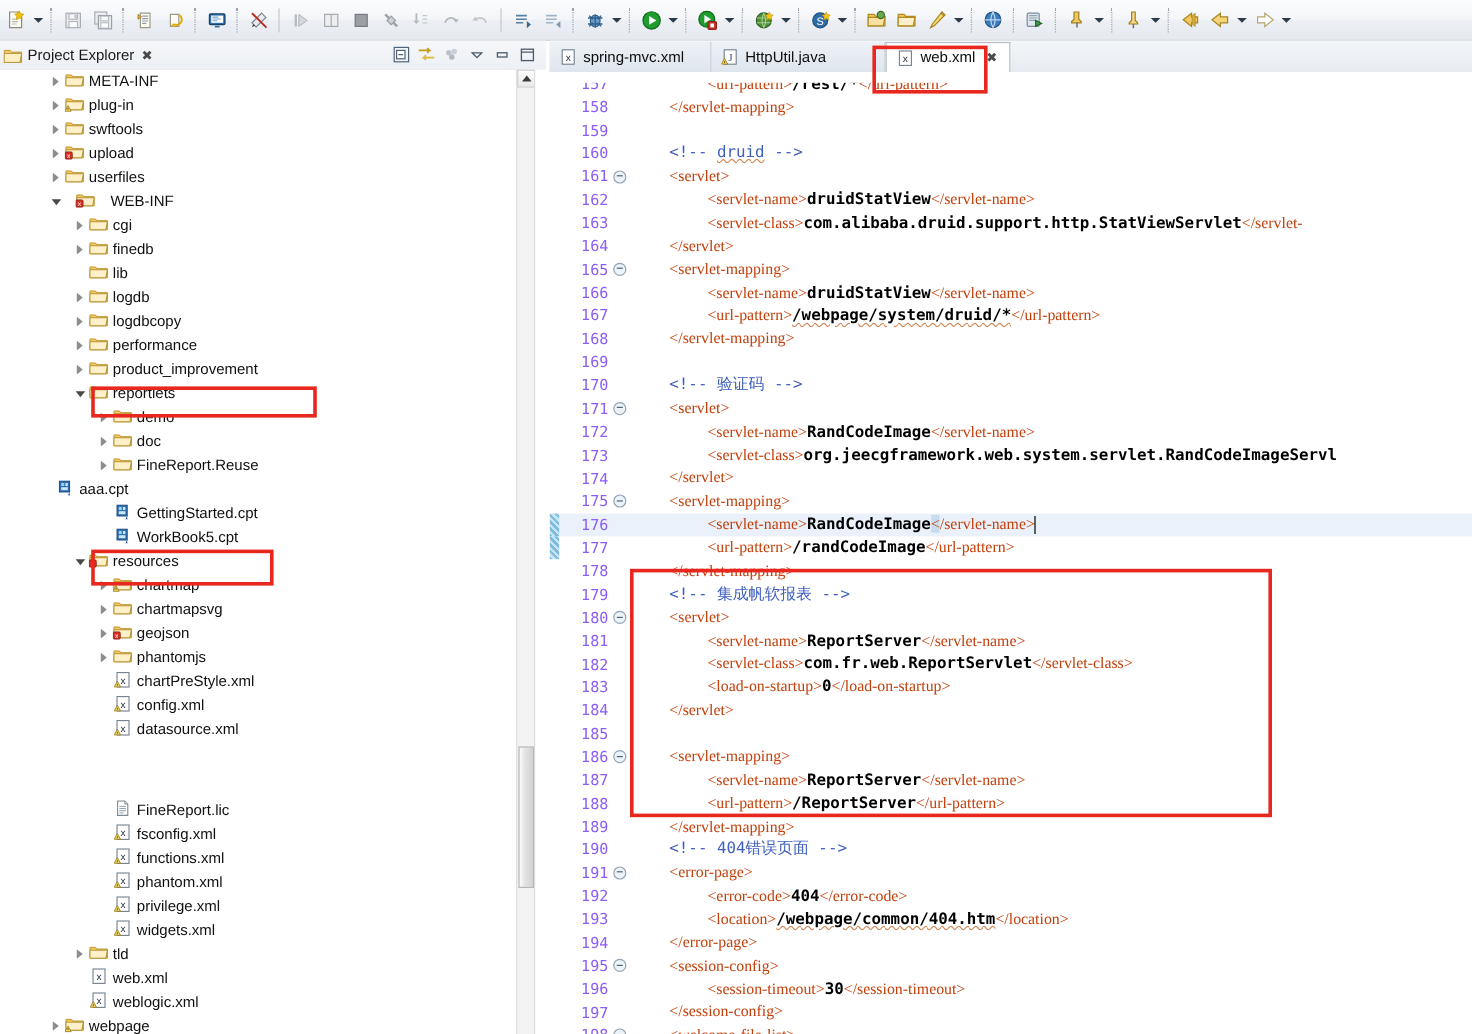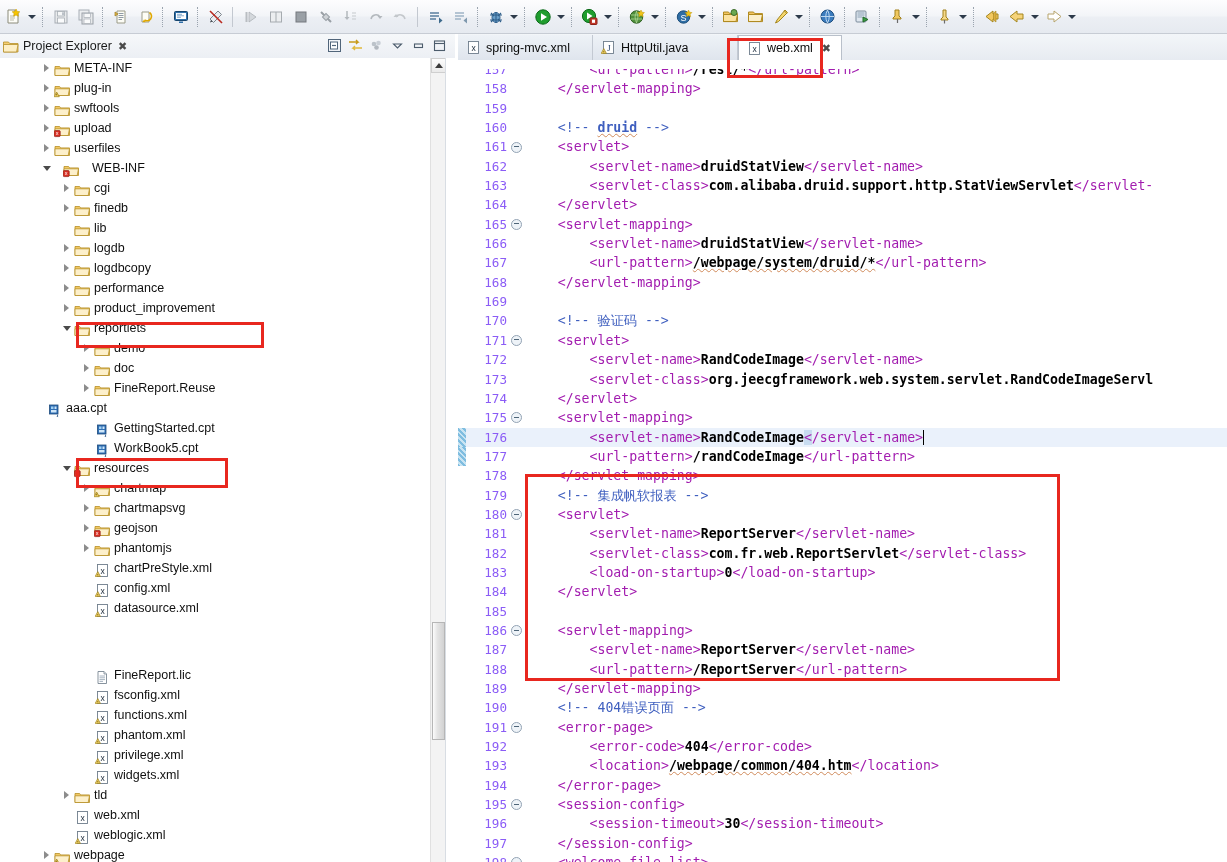--- a/index.html
+++ b/index.html
@@ -77,21 +77,21 @@
 
   .tree-area {
     position: absolute; left: 0; top: 24px;
     width: 455px; height: 804px;
     background: #fff;
     overflow: hidden;
   }
   .tree-row {
     position: relative;
     height: 20px;
-    display: flex; align-items: flex-end;
+    display: flex; align-items: flex-start;
     white-space: nowrap;
     font-size: 12.5px;
     color: #101010;
     font-family: "Liberation Sans", sans-serif;
   }
   .twisty {
     width: 13px; height: 20px;
     display: flex; align-items: center; justify-content: center;
     flex: 0 0 13px;
   }
@@ -216,30 +216,29 @@
   .fold .box {
     width:9px;height:9px;border-radius:50%;
     border:1px solid #93a3b4; background:#eef3f8;
     position:relative;
   }
   .fold .box::after {
     content:""; position:absolute; left:1.5px; top:3.5px;
     width:5px; height:1px; background:#4e6578;
   }
   .ctext { padding-left:3px; }
-  .tag   { color:#a21caf; }
+  .tag   { color:#c2410c;font-family:Liberation Serif, serif; }
   .txt   { color:#000000; }
   .cmt   { color:#3f5fbf; }
   .num   { color:#000000; font-weight:bold; }
   .sp-err {
     text-decoration: underline;
     text-decoration-style: wavy;
     text-decoration-color: #d08a5a;
     text-decoration-thickness: 1px;
-    font-weight: bold;
   }
   .bold { font-weight:bold; }
 
   
   .redbox {
     position:absolute;
     border: 3px solid #e8271f;
     box-sizing:border-box;
     pointer-events:none;
     z-index: 40;

